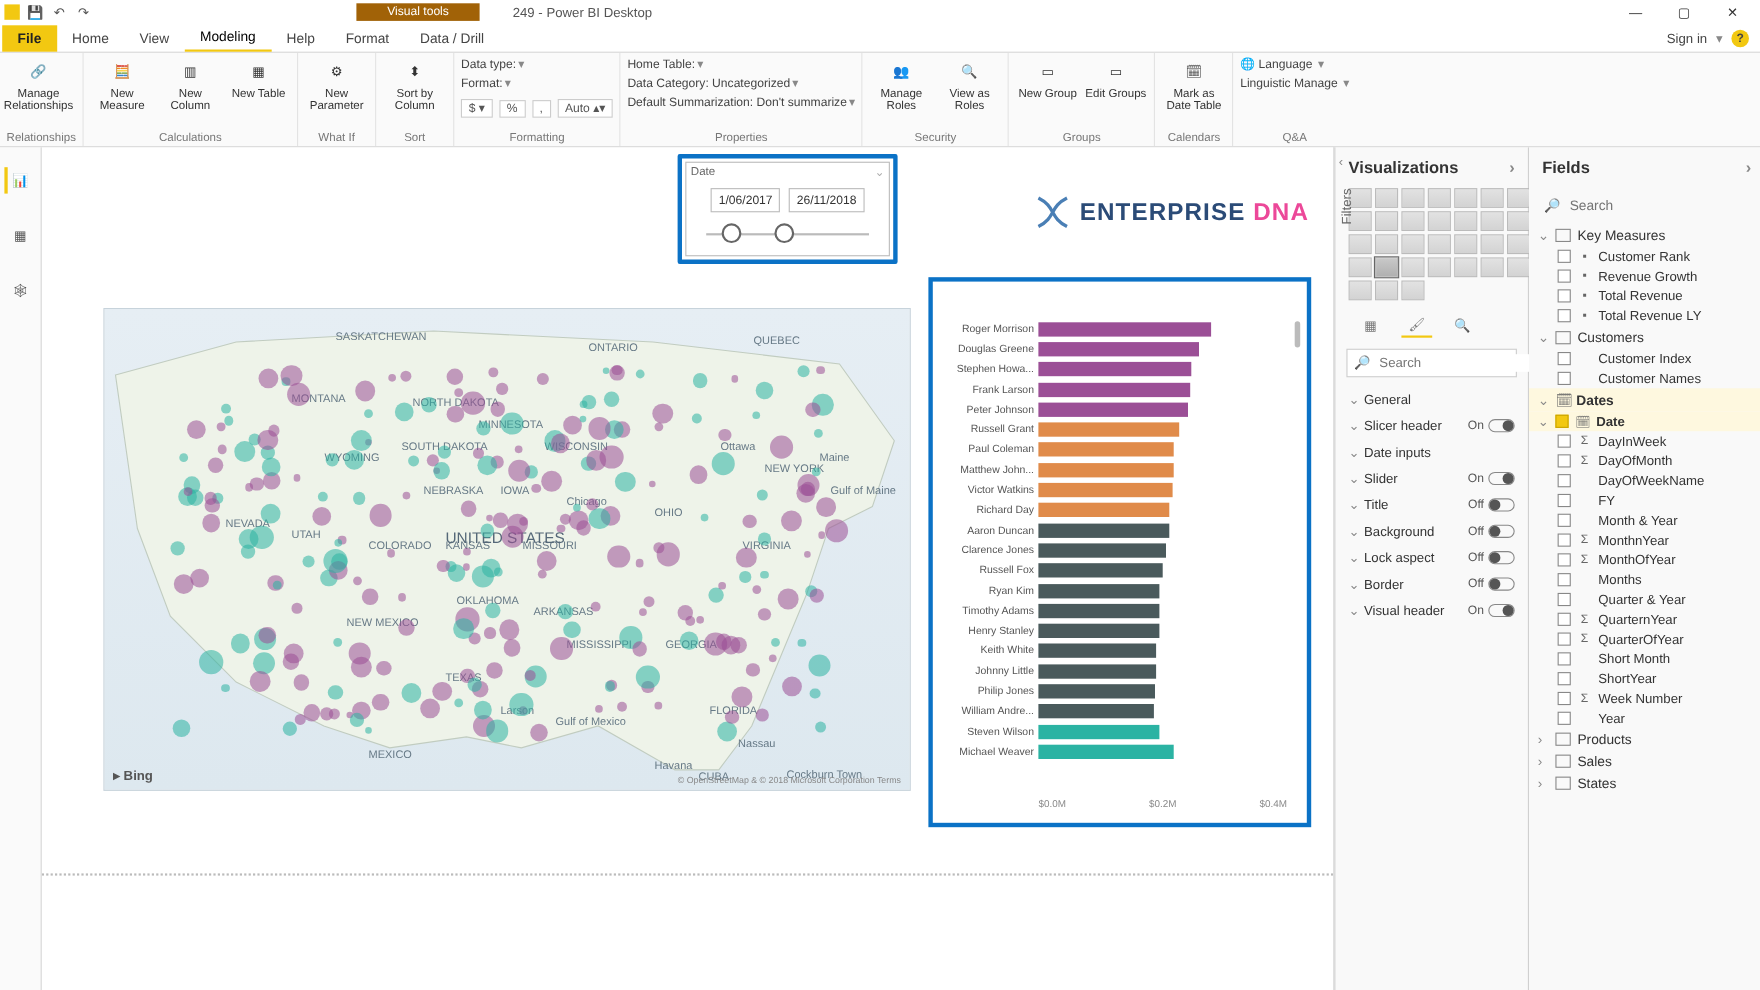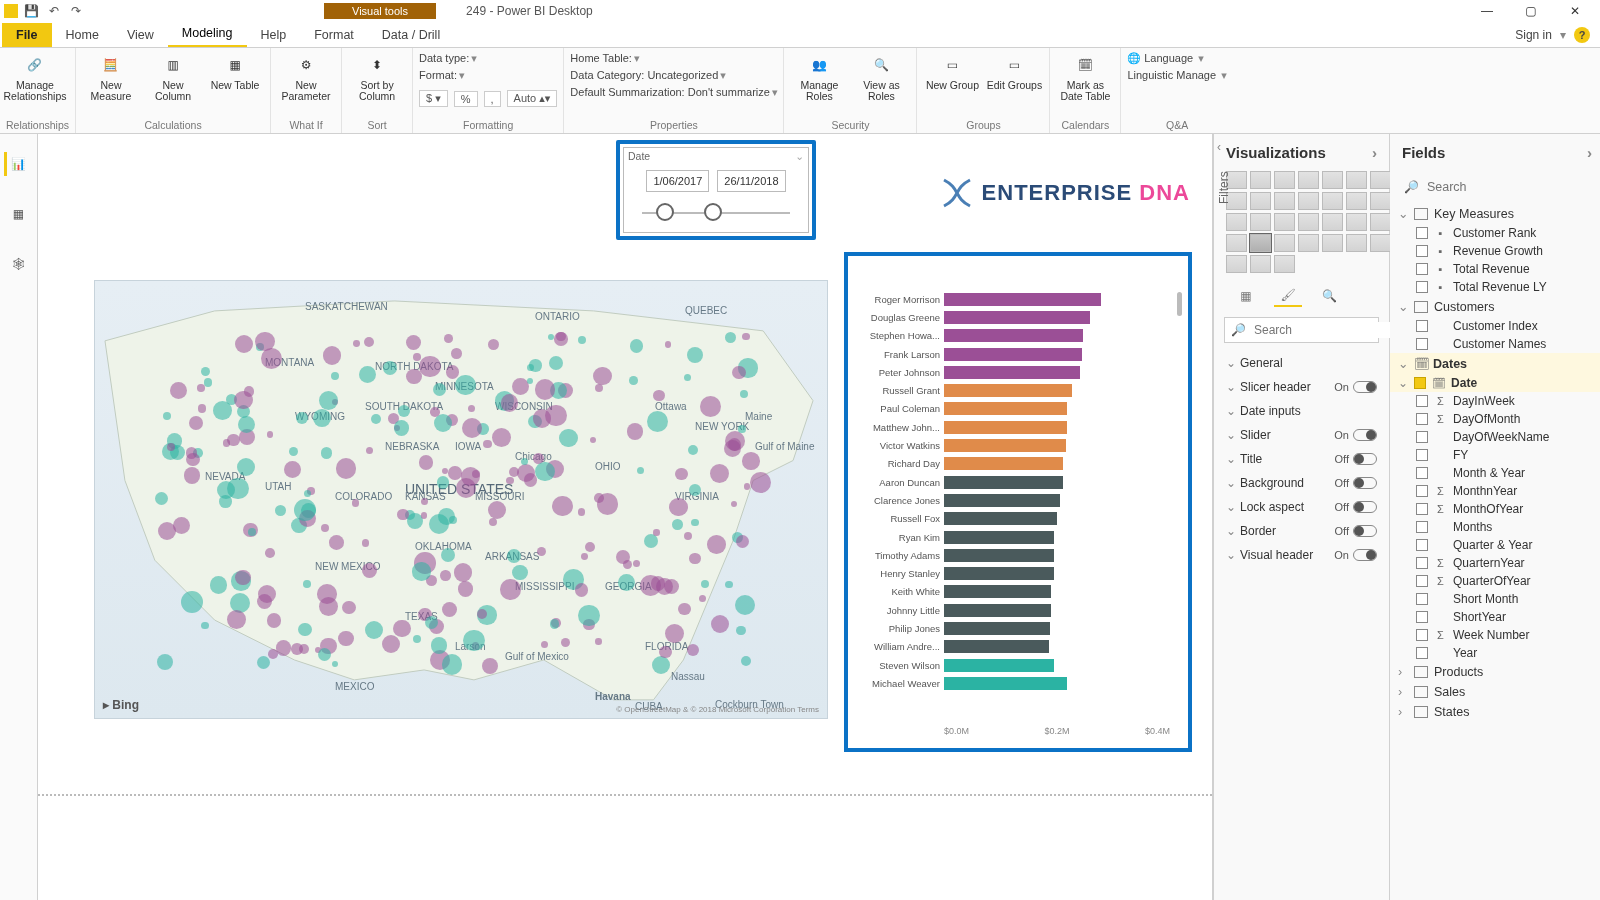--- a/index.html
+++ b/index.html
@@ -357,21 +357,21 @@
             <div class="maplabel" style="left: 420px; top: 300px;">MISSISSIPPI</div>
             <div class="maplabel" style="left: 510px; top: 300px;">GEORGIA</div>
             <div class="maplabel" style="left: 310px; top: 330px;">TEXAS</div>
             <div class="maplabel" style="left: 360px; top: 360px;">Larson</div>
             <div class="maplabel" style="left: 410px; top: 370px;">Gulf of Mexico</div>
             <div class="maplabel" style="left: 550px; top: 360px;">FLORIDA</div>
             <div class="maplabel" style="left: 650px; top: 130px;">Maine</div>
             <div class="maplabel" style="left: 660px; top: 160px;">Gulf of
 Maine</div>
             <div class="maplabel" style="left: 240px; top: 400px;">MEXICO</div>
-            <div class="maplabel" style="left: 500px; top: 410px; font-weight: bold;">Havana</div>
+            <div class="maplabel" style="left: 500px; top: 410px;">Havana</div>
             <div class="maplabel" style="left: 540px; top: 420px;">CUBA</div>
             <div class="maplabel" style="left: 576px; top: 390px;">Nassau</div>
             <div class="maplabel" style="left: 620px; top: 418px;">Cockburn Town</div>
           </div>
         <div style="position:absolute; left:310px; top:200px; font-size:14px; font-weight:400; color:#556878">UNITED STATES</div>
         <div id="map-dots">
             <div class="dot d-t" style="left: 354.249px; top: 235.061px; width: 7.8476px; height: 7.8476px;"></div>
             <div class="dot d-p" style="left: 325.926px; top: 217.106px; width: 7.25693px; height: 7.25693px;"></div>
             <div class="dot d-p" style="left: 413.652px; top: 185.572px; width: 10.551px; height: 10.551px;"></div>
             <div class="dot d-t" style="left: 454.465px; top: 75.272px; width: 13.9768px; height: 13.9768px;"></div>

